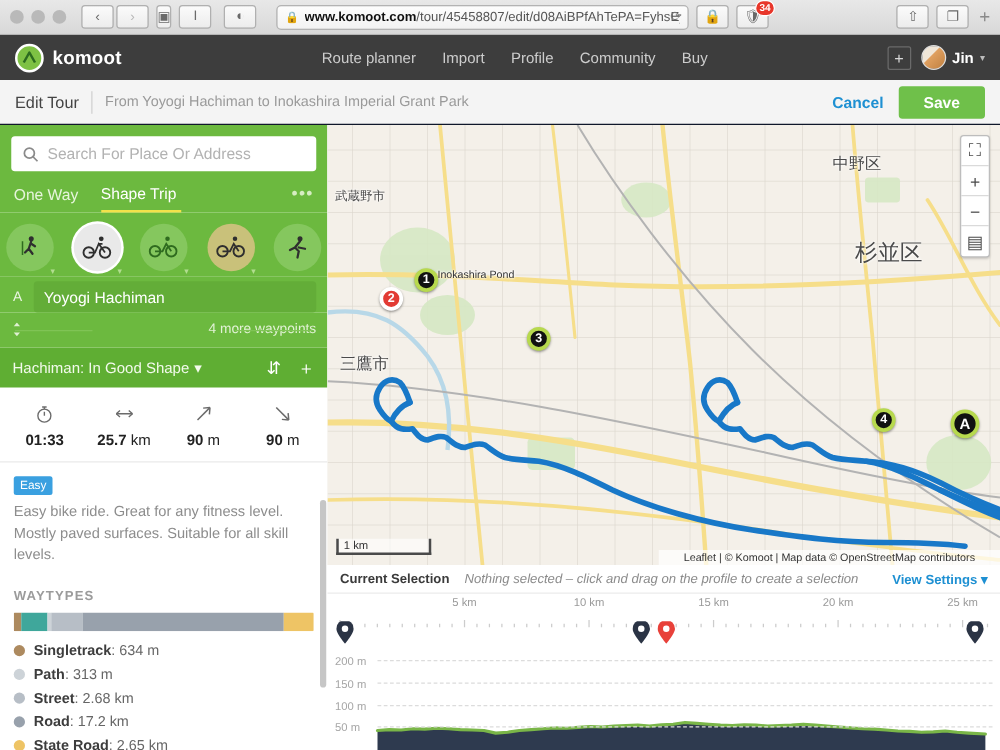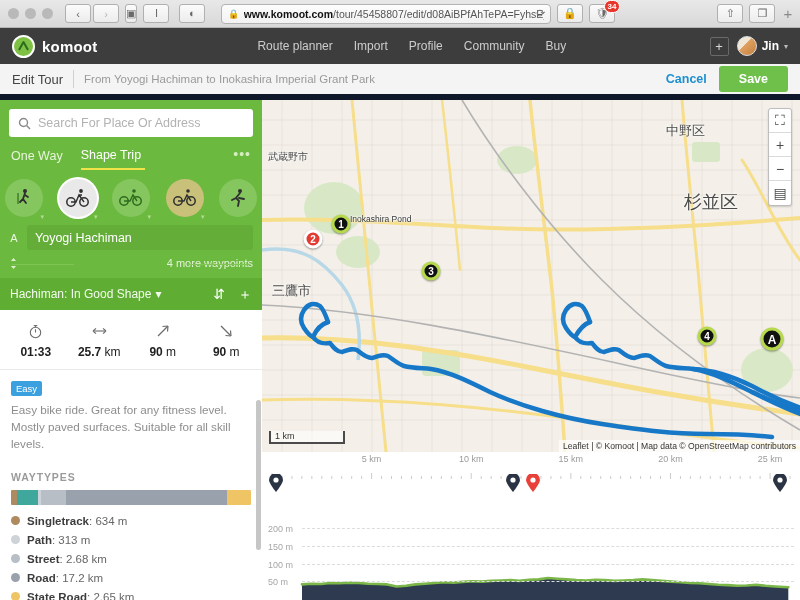--- a/index.html
+++ b/index.html
@@ -98,21 +98,21 @@
     background: linear-gradient(135deg,#f0e6d8 40%, #e0a060 41%, #c08040);
     border: 1px solid #ddd;
   }
   .user-name { color: #fff; font-weight: bold; font-size: 12px; }
   .caret { color: #bbb; font-size: 8px; }
 
   
   .edit-bar {
     height: 36px;
     background: #f4f4f4;
-    border-bottom: 6px solid #0f172a;
+    border-bottom: 1px solid #0f172a;
     display: flex; align-items: center;
     padding: 0 12px;
   }
   .edit-title { font-size: 13px; color: #444; font-weight: normal; }
   .edit-sep { width: 1px; height: 18px; background: #d0d0d0; margin: 0 10px; }
   .edit-sub { font-size: 11.5px; color: #9a9a9a; }
   .edit-actions { margin-left: auto; display: flex; align-items: center; gap: 12px; }
   .btn-cancel { color: #1e90d2; font-size: 12.5px; font-weight: bold; }
   .btn-save {
     background: #6fc04a; color: #fff;
@@ -234,21 +234,21 @@
     font-size: 9px; color: #333;
     border: 2px solid #4a4a4a; border-top: none;
     padding: 0 4px; width: 76px;
     background: rgba(255,255,255,.6);
     line-height: 11px;
   }
   .attrib {
     position: absolute; right: 0; bottom: 0;
     background: rgba(255,255,255,.72);
     font-size: 8.6px; color: #333;
-    padding: 1px 4px;
+    padding: 1px 20px;
   }
   .marker {
     position: absolute; transform: translate(-50%,-50%);
     width: 19px; height: 19px; border-radius: 50%;
     background: #111; color: #fff;
     display: flex; align-items: center; justify-content: center;
     font-size: 10px; font-weight: bold;
     border: 3px solid #b7d94e;
     box-shadow: 0 1px 2px rgba(0,0,0,.4);
   }
@@ -621,20 +621,25 @@
         <div>+</div>
         <div>−</div>
         <div>▤</div>
       </div>
 
       <div class="scale-bar">1 km</div>
       <div class="attrib">Leaflet | © Komoot | Map data © OpenStreetMap contributors</div>
     </div>
 
     <div class="profile-col">
+      <div class="sel-bar">
+        <span class="sel-title">Current Selection</span>
+        <span class="sel-note">Nothing selected – click and drag on the profile to create a selection</span>
+        <span class="view-settings"><span>View Settings</span> <span>▾</span></span>
+      </div>
 
       <div class="axis-row" id="x-axis">
           <span class="axis-tick" style="left: 109.615px;">5 km</span>
           <span class="axis-tick" style="left: 209.231px;">10 km</span>
           <span class="axis-tick" style="left: 308.846px;">15 km</span>
           <span class="axis-tick" style="left: 408.462px;">20 km</span>
           <span class="axis-tick" style="left: 508.077px;">25 km</span>
           <div class="ticks"><svg width="538" height="6">
               <line x1="10" y1="0" x2="10" y2="6" stroke="#ccc" stroke-width="1"></line>
               <line x1="19.96153846153846" y1="3" x2="19.96153846153846" y2="6" stroke="#ccc" stroke-width="1"></line>

